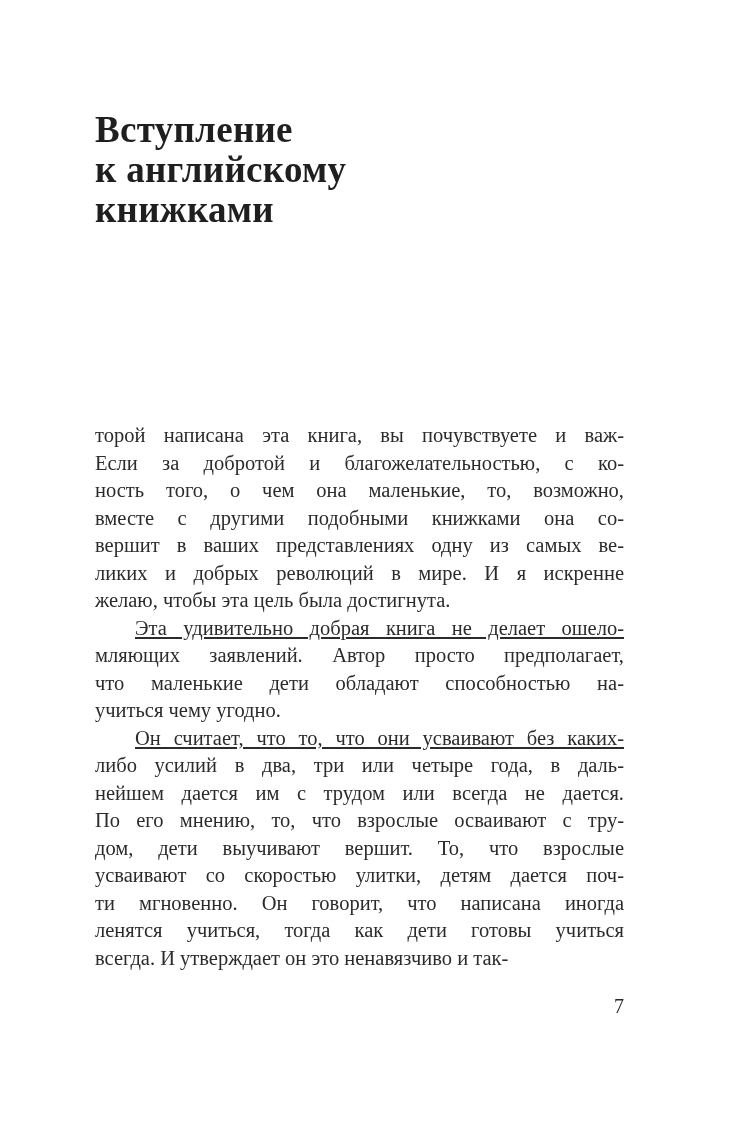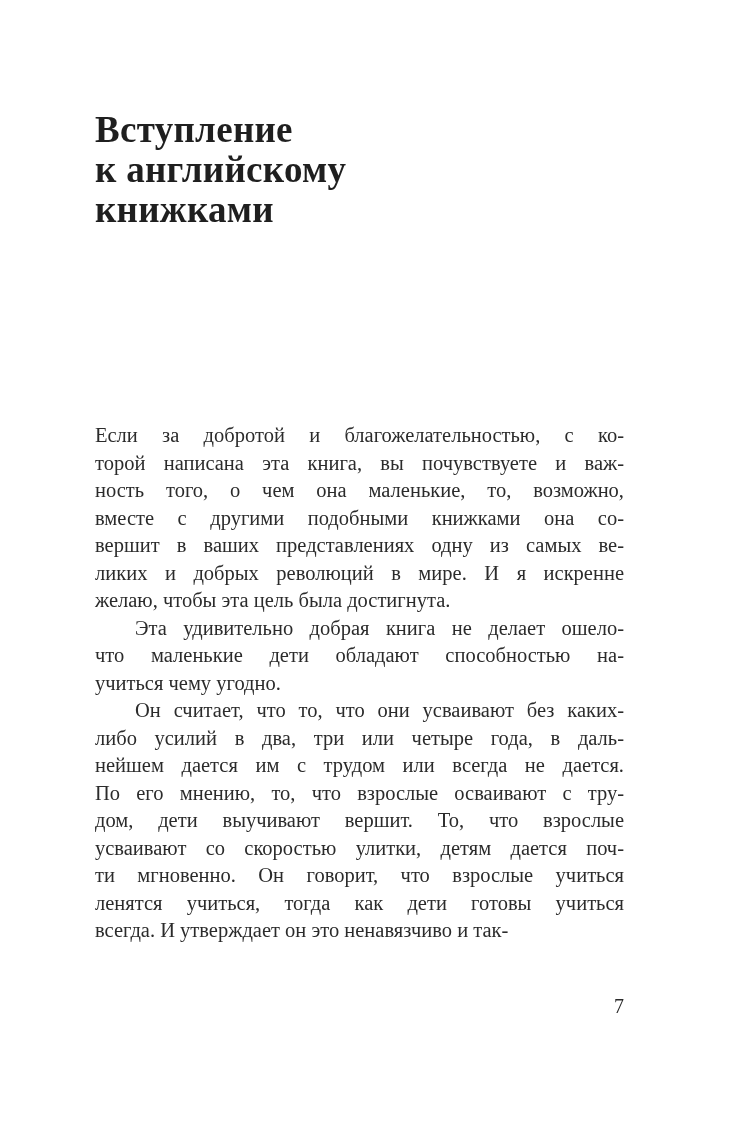--- a/index.html
+++ b/index.html
@@ -34,20 +34,21 @@
   .line {
     text-align: justify;
     text-align-last: justify;
     white-space: normal;
   }
   .line.para-last {
     text-align-last: left;
   }
   .line.indent {
     text-indent: 40px;
+    text-decoration: underline;
   }
   .page-number {
     position: absolute;
     left: 95px;
     top: 994px;
     width: 529px;
     text-align: right;
     color: #2b2b2b;
     font-size: 20px;
     line-height: 24px;
@@ -57,35 +58,36 @@
 <body>
 
 <div class="page">
   <div class="title">
     <div>Вступление</div>
     <div>к английскому</div>
     <div>книжками</div>
   </div>
 
   <div class="body-text">
+      <div class="line">торой написана эта книга, вы почувствуете и важ-</div>
       <div class="line">Если за добротой и благожелательностью, с ко-</div>
-      <div class="line">торой написана эта книга, вы почувствуете и важ-</div>
       <div class="line">ность того, о чем она маленькие, то, возможно,</div>
       <div class="line">вместе с другими подобными книжками она со-</div>
       <div class="line">вершит в ваших представлениях одну из самых ве-</div>
       <div class="line">ликих и добрых революций в мире. И я искренне</div>
       <div class="line para-last">желаю, чтобы эта цель была достигнута.</div>
       <div class="line indent">Эта удивительно добрая книга не делает ошело-</div>
+      <div class="line">мляющих заявлений. Автор просто предполагает,</div>
       <div class="line">что маленькие дети обладают способностью на-</div>
       <div class="line para-last">учиться чему угодно.</div>
       <div class="line indent">Он считает, что то, что они усваивают без каких-</div>
       <div class="line">либо усилий в два, три или четыре года, в даль-</div>
       <div class="line">нейшем дается им с трудом или всегда не дается.</div>
       <div class="line">По его мнению, то, что взрослые осваивают с тру-</div>
       <div class="line">дом, дети выучивают вершит. То, что взрослые</div>
       <div class="line">усваивают со скоростью улитки, детям дается поч-</div>
-      <div class="line">ти мгновенно. Он говорит, что взрослые учиться</div>
+      <div class="line">ти мгновенно. Он говорит, что написана иногда</div>
       <div class="line">ленятся учиться, тогда как дети готовы учиться</div>
       <div class="line para-last">всегда. И утверждает он это ненавязчиво и так-</div>
     </div>
 
   <div class="page-number">7</div>
 </div>
 
 </body></html>

